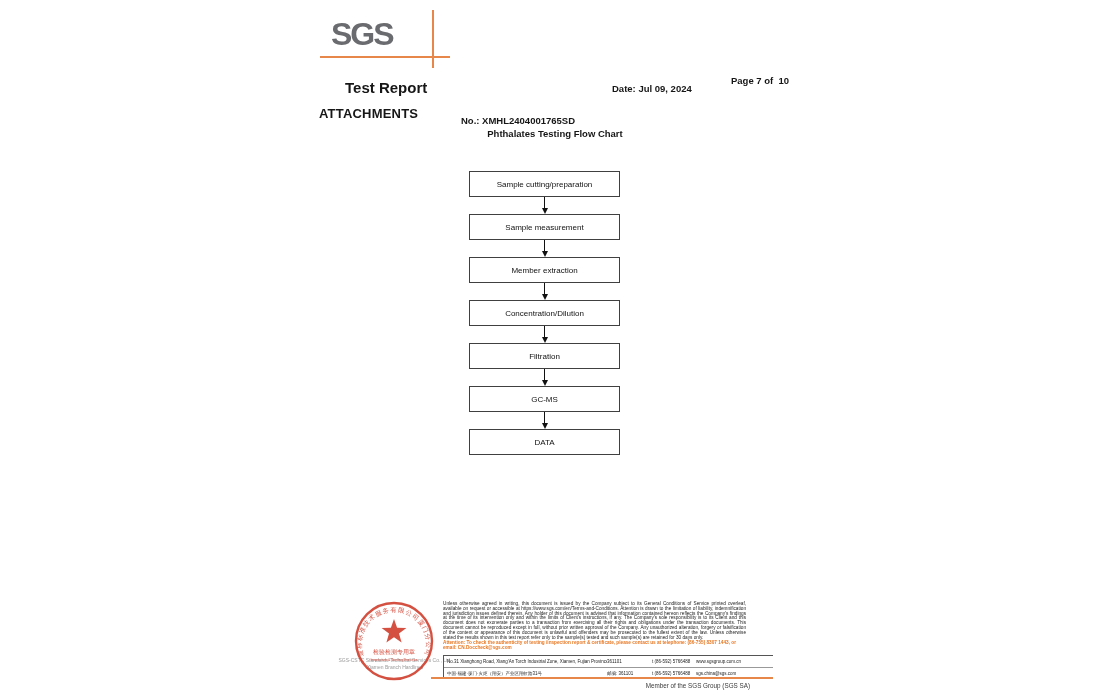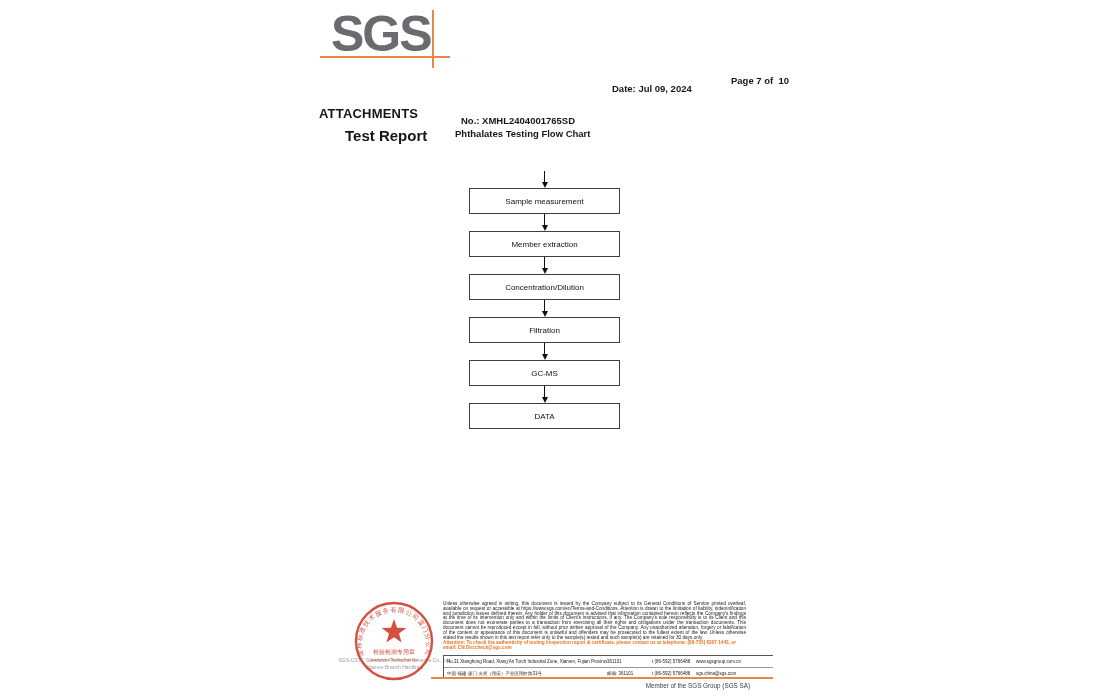--- a/index.html
+++ b/index.html
@@ -1,31 +1,31 @@
 <!DOCTYPE html>
 <html><head>
 <meta charset="utf-8">
 <style>
   html,body{margin:0;padding:0;background:#ffffff;}
   body{width:1100px;height:700px;position:relative;font-family:"Liberation Sans",sans-serif;overflow:hidden;}
   .abs{position:absolute;}
 
   
-  .logo-text{left:331px;top:10px;font-size:50px;line-height:48px;font-weight:bold;color:#6a6b6e;letter-spacing:-2px;}
+  .logo-text{left:331px;top:10px;font-size:32px;line-height:48px;font-weight:bold;color:#6a6b6e;letter-spacing:-2px;}
   .logo-hline{left:320px;top:56px;width:130px;height:2px;background:#e8874a;}
   .logo-vline{left:432px;top:10px;width:2px;height:58px;background:#e8874a;}
-  .doc-title{left:345px;top:79px;font-size:15px;font-weight:bold;color:#161616;margin-top:48px;}
+  .doc-title{left:345px;top:79px;font-size:15px;font-weight:bold;color:#161616;}
   .hdr{font-size:9.5px;font-weight:bold;color:#161616;white-space:pre;}
   .report-no{left:461px;top:83px;margin-top:32px;}
   .report-date{left:612px;top:83px;}
   .page-info{left:731px;top:75px;}
   .attachments{left:319px;top:106px;font-size:13px;font-weight:bold;color:#161616;letter-spacing:.2px;}
 
   
-  .fc-title{left:455px;top:128px;width:200px;font-size:9.5px;font-weight:bold;color:#161616;}
+  .fc-title{left:455px;top:128px;width:200px;text-align:center;font-size:9.5px;font-weight:bold;color:#161616;}
   .flowchart{left:469px;top:171px;width:151px;display:flex;flex-direction:column;align-items:center;}
   .fc-box{box-sizing:border-box;width:151px;height:26px;border:1px solid #404040;background:#fff;
           display:flex;align-items:center;justify-content:center;font-size:8px;color:#111;}
   .fc-arrow{height:17px;display:flex;flex-direction:column;align-items:center;}
   .fc-shaft{width:1.5px;height:11px;background:#111;}
   .fc-head{width:0;height:0;border-left:3.5px solid transparent;border-right:3.5px solid transparent;border-top:6px solid #111;}
 
   
   .stamp-svg{left:353px;top:600px;width:82px;height:82px;opacity:.88;z-index:2;}
   .company-lines{left:335px;top:657px;width:120px;text-align:center;font-size:5px;line-height:6.5px;color:#9a9a9a;z-index:1;}
@@ -51,20 +51,23 @@
 
 <div class="abs doc-title">Test Report</div>
 <div class="abs hdr report-no">No.: XMHL2404001765SD</div>
 <div class="abs hdr report-date">Date: Jul 09, 2024</div>
 <div class="abs hdr page-info">Page 7 of  10</div>
 <div class="abs attachments">ATTACHMENTS</div>
 
 <div class="abs fc-title">Phthalates Testing Flow Chart</div>
 
 <div class="abs flowchart">
+  <div class="fc-box">
+      <span>Sample cutting/preparation</span>
+    </div>
   <div class="fc-arrow">
       <span class="fc-shaft"></span>
       <span class="fc-head"></span>
     </div>
   <div class="fc-box">
       <span>Sample measurement</span>
     </div>
   <div class="fc-arrow">
       <span class="fc-shaft"></span>
       <span class="fc-head"></span>

